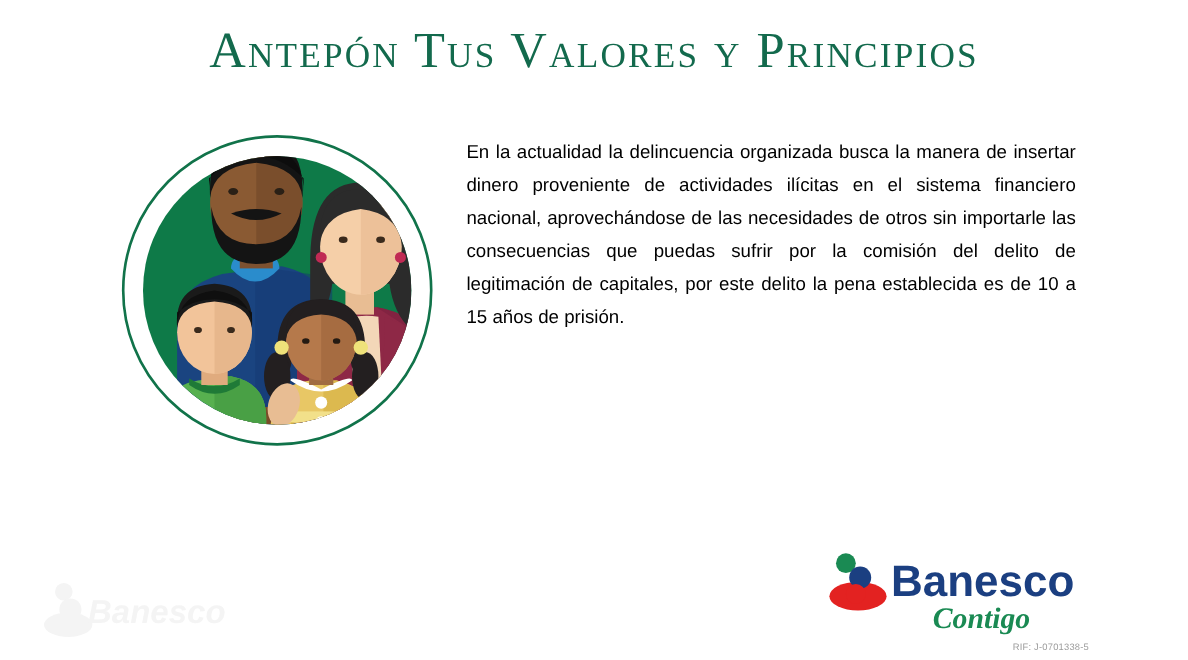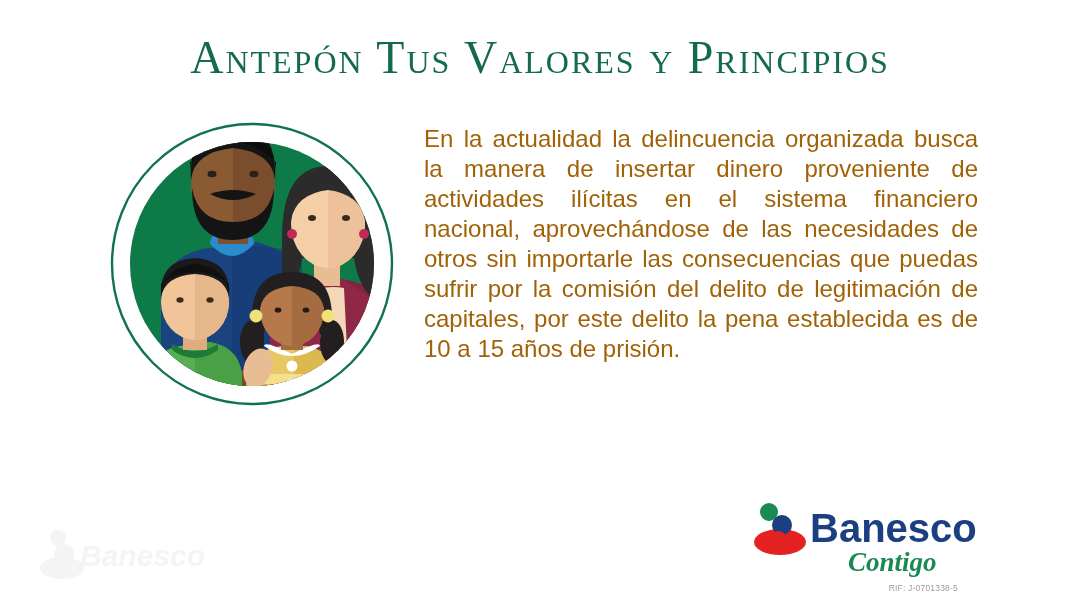--- a/index.html
+++ b/index.html
@@ -18,21 +18,21 @@
   #slide {
     position: absolute;
     inset: 0;
     background: #ffffff;
   }
 
   
   #title {
     position: absolute;
     left: 0;
-    top: 30px;
+    top: 18px;
     width: 1080px;
     text-align: center;
     font-family: "Liberation Serif", "DejaVu Serif", serif;
     font-size: 46px;
     line-height: 56px;
     font-variant: small-caps;
     color: #136a4d;
     letter-spacing: 2px;
     white-space: nowrap;
   }
@@ -53,23 +53,23 @@
 
   
   #copy-block {
     position: absolute;
     left: 424px;
     top: 124px;
     width: 554px;
   }
   #body-text {
     margin: 0;
-    font-size: 24px;
+    font-size: 17px;
     line-height: 30px;
-    color: #a16207;
+    color: #000000;
     text-align: justify;
     text-justify: inter-word;
   }
   #tagline {
     margin: 0;
     padding-top: 30px;
     font-size: 21px;
     line-height: 28px;
     color: #1a8a60;
     text-align: left;
@@ -91,21 +91,21 @@
     position: absolute;
     left: 752px;
     top: 498px;
     width: 236px;
     height: 82px;
   }
   #brand-logo svg { display: block; }
 
   #rif {
     position: absolute;
-    left: 778px;
+    left: 810px;
     top: 583px;
     width: 180px;
     text-align: right;
     font-size: 8.5px;
     letter-spacing: 0.2px;
     color: #9b9b9b;
   }
 </style>
 </head>
 <body>

